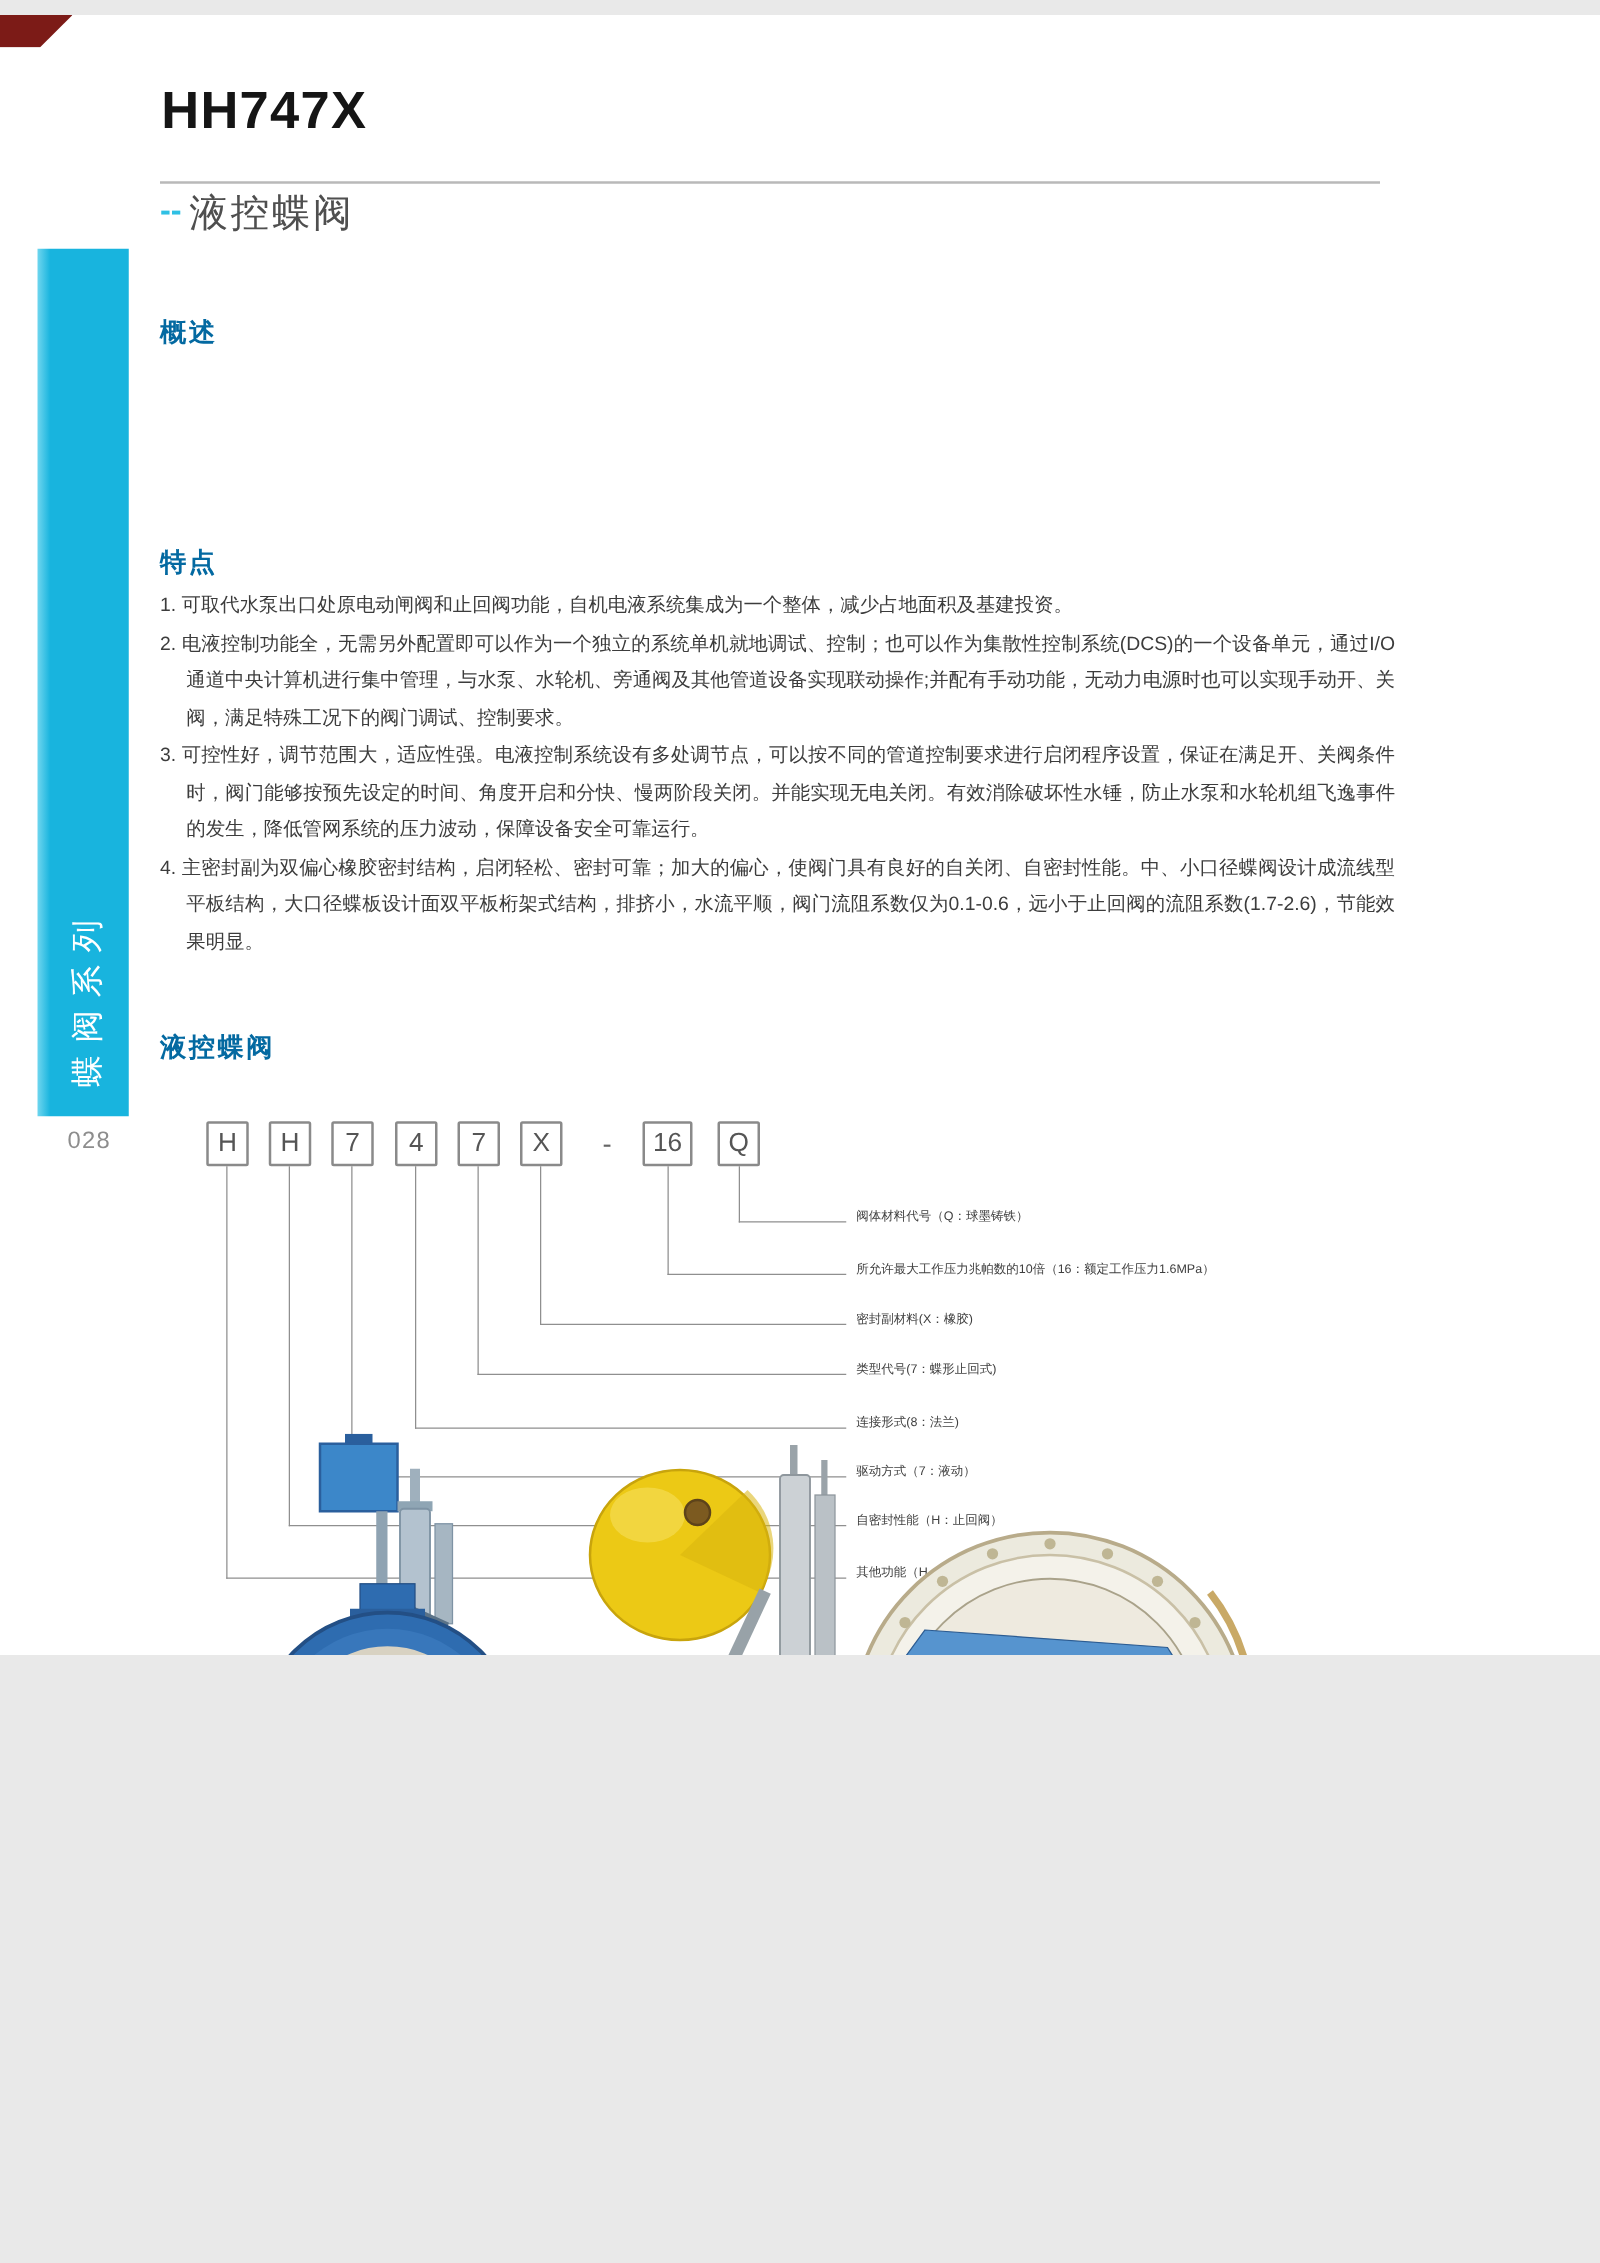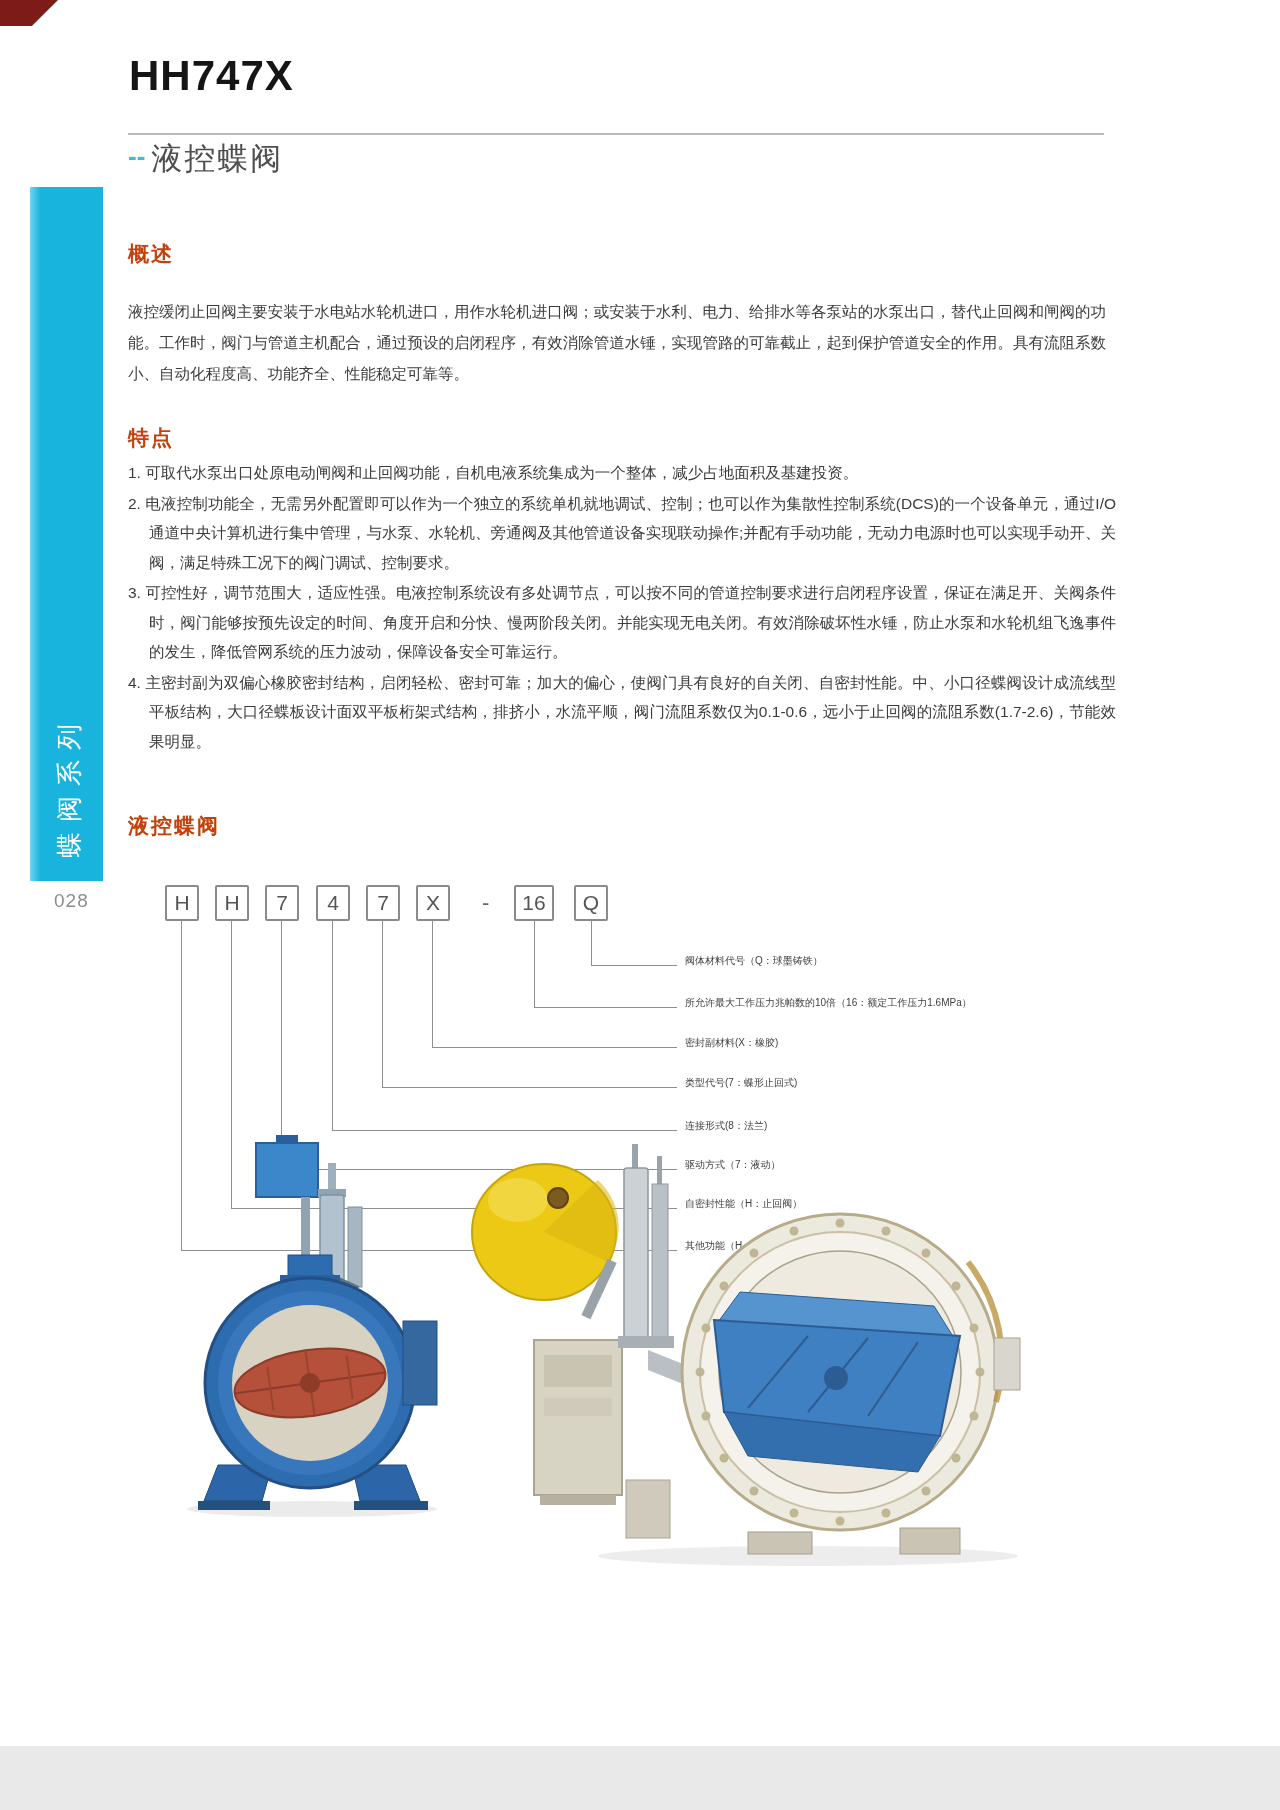--- a/index.html
+++ b/index.html
@@ -1,19 +1,19 @@
 <!DOCTYPE html>
 <html><head>
 <meta charset="utf-8">
 <style>
   html,body{margin:0;padding:0;background:#e9e9e9;}
   .page{
     position:relative;
-    width:1280px;height:1746px;
-    margin:0 auto;
+    width:1280px;height:1312px;
+    margin:12px auto;
     background:#ffffff;
     font-family:"Liberation Sans","DejaVu Sans",sans-serif;
     color:#3c3c3c;
     overflow:hidden;
   }
   .corner-accent{
     position:absolute;left:0;top:0;width:58px;height:26px;
     background:#7c1b17;
     clip-path:polygon(0 0,100% 0,55% 100%,0 100%);
   }
@@ -39,21 +39,21 @@
   .series-label{
     position:absolute;left:52px;top:858px;width:170px;
     transform-origin:0 0;transform:rotate(-90deg);
     font-size:26px;color:#ffffff;letter-spacing:10px;white-space:nowrap;
   }
   .page-number{
     position:absolute;left:54px;top:890px;
     font-size:19px;color:#8d8d8d;letter-spacing:1px;
   }
   .section-heading{
-    position:absolute;font-size:21px;font-weight:700;color:#c2410c;margin:0;letter-spacing:2px;
+    position:absolute;font-size:21px;font-weight:700;color:#0369a1;margin:0;letter-spacing:2px;
   }
   .overview-body{
     position:absolute;left:128px;top:280px;width:978px;
     font-size:15.5px;line-height:31px;text-align:justify;color:#3c3c3c;
   }
   .features-list{
     position:absolute;left:128px;top:458px;width:988px;
   }
   .feature-item{
     font-size:15.5px;line-height:29.5px;text-align:justify;color:#3c3c3c;
@@ -91,21 +91,20 @@
   <div class="title-rule"></div>
   <div class="subtitle">
     <span class="marker">--</span><span>液控蝶阀</span>
   </div>
 
   <div class="side-band"></div>
   <div class="series-label">蝶阀系列</div>
   <div class="page-number">028</div>
 
   <h2 class="section-heading" style="left:128px;top:240px;">概述</h2>
-  <p class="overview-body">液控缓闭止回阀主要安装于水电站水轮机进口，用作水轮机进口阀；或安装于水利、电力、给排水等各泵站的水泵出口，替代止回阀和闸阀的功能。工作时，阀门与管道主机配合，通过预设的启闭程序，有效消除管道水锤，实现管路的可靠截止，起到保护管道安全的作用。具有流阻系数小、自动化程度高、功能齐全、性能稳定可靠等。</p>
 
   <h2 class="section-heading" style="left:128px;top:424px;">特点</h2>
   <div class="features-list">
     <div class="feature-item">1. 可取代水泵出口处原电动闸阀和止回阀功能，自机电液系统集成为一个整体，减少占地面积及基建投资。</div>
     <div class="feature-item">2. 电液控制功能全，无需另外配置即可以作为一个独立的系统单机就地调试、控制；也可以作为集散性控制系统(DCS)的一个设备单元，通过I/O通道中央计算机进行集中管理，与水泵、水轮机、旁通阀及其他管道设备实现联动操作;并配有手动功能，无动力电源时也可以实现手动开、关阀，满足特殊工况下的阀门调试、控制要求。</div>
     <div class="feature-item">3. 可控性好，调节范围大，适应性强。电液控制系统设有多处调节点，可以按不同的管道控制要求进行启闭程序设置，保证在满足开、关阀条件时，阀门能够按预先设定的时间、角度开启和分快、慢两阶段关闭。并能实现无电关闭。有效消除破坏性水锤，防止水泵和水轮机组飞逸事件的发生，降低管网系统的压力波动，保障设备安全可靠运行。</div>
     <div class="feature-item">4. 主密封副为双偏心橡胶密封结构，启闭轻松、密封可靠；加大的偏心，使阀门具有良好的自关闭、自密封性能。中、小口径蝶阀设计成流线型平板结构，大口径蝶板设计面双平板桁架式结构，排挤小，水流平顺，阀门流阻系数仅为0.1-0.6，远小于止回阀的流阻系数(1.7-2.6)，节能效果明显。</div>
   </div>
 
   <h2 class="section-heading" style="left:128px;top:812px;">液控蝶阀</h2>

